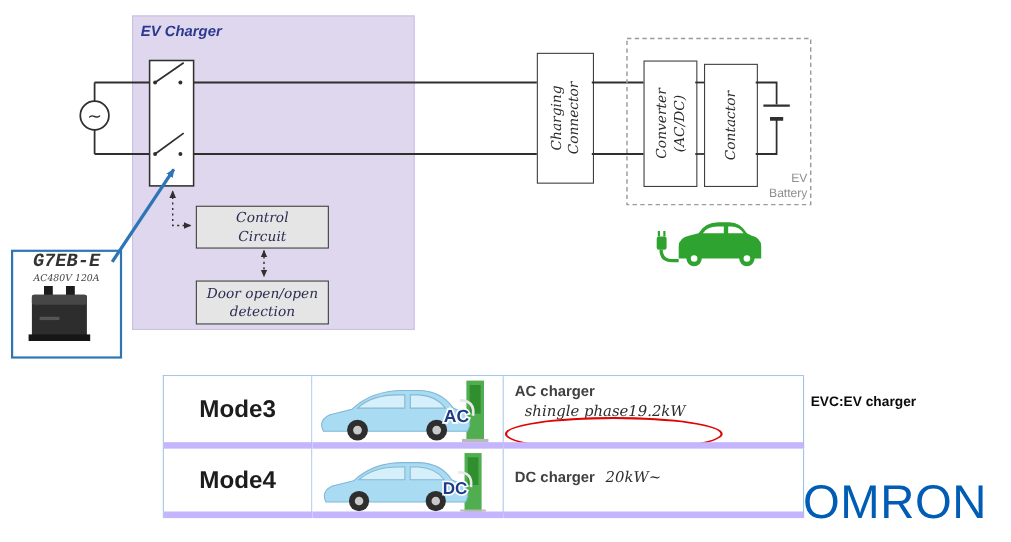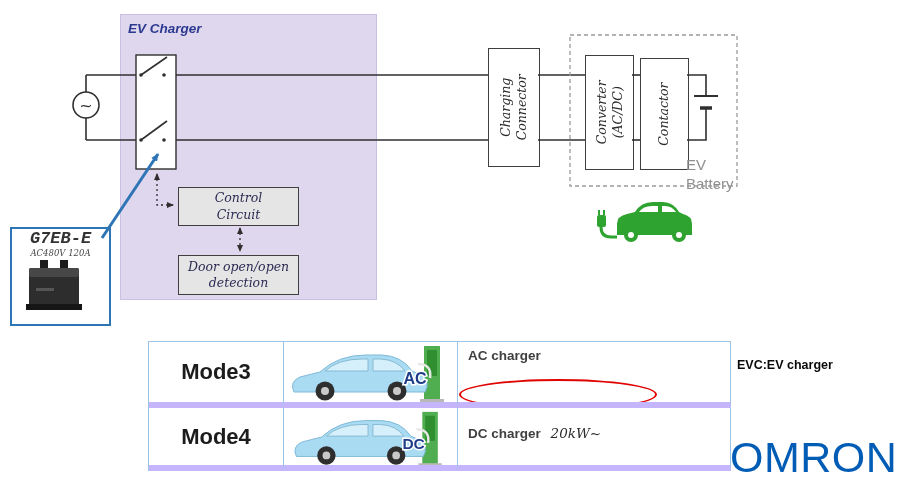--- a/index.html
+++ b/index.html
@@ -9,21 +9,21 @@
 
   
   .panel{background:#DFD7ED;border:1px solid #CBC0E4;}
   .panel-title{font-weight:bold;font-style:italic;font-size:13.5px;color:#2B3990;}
   .dbox{border:1.4px solid #3f3f3f;background:#e5e5e5;display:flex;align-items:center;justify-content:center;
         text-align:center;white-space:pre-line;font-size:12.5px;line-height:1.3;color:#2c2c54;
         font-family:"DejaVu Serif",serif;font-style:italic;}
   .vbox{border:1.4px solid #3f3f3f;background:#fff;display:flex;align-items:center;justify-content:center;}
   .vrot{transform:rotate(-90deg);white-space:pre-line;width:max-content;text-align:center;
         font-size:12.5px;line-height:1.3;color:#2a2a2a;font-family:"DejaVu Serif",serif;font-style:italic;}
-  .evbat{font-size:15px;color:#8f8f8f;white-space:pre-line;text-align:left;line-height:1.25;}
+  .evbat{font-size:11px;color:#8f8f8f;white-space:pre-line;text-align:right;line-height:1.25;}
 
   
   .relaybox{border:2px solid #2E75B6;background:#fff;}
   .relay-model{font-family:Liberation Mono, monospace;font-style:italic;font-weight:bold;font-size:17px;
                color:#333;text-align:center;margin-top:0;}
   .relay-spec{font-family:"DejaVu Serif",serif;font-style:italic;font-size:8.5px;color:#444;text-align:center;}
 
   
   .table{display:grid;grid-template-columns:135px 174px 273px;grid-template-rows:66px 63px;
          border-top:1px solid #9DC3E6;border-left:1px solid #9DC3E6;}
@@ -86,20 +86,21 @@
         <path d="M89,17 L97,17 Q113,18 121,29 L89,29 Z" fill="#D6F0FB" stroke="#86B8D2"></path>
         <circle cx="41" cy="49" r="9.5" fill="#2e2e2e"></circle>
           <circle cx="41" cy="49" r="4" fill="#C9C9C9"></circle>
         <circle cx="113" cy="49" r="9.5" fill="#2e2e2e"></circle>
           <circle cx="113" cy="49" r="4" fill="#C9C9C9"></circle>
         <text x="131" y="42" text-anchor="middle" font-size="16" font-weight="bold" fill="#1F3C88" stroke="#ffffff" stroke-width="3" paint-order="stroke">AC</text>
       </svg>
     </div>
     <div class="tcell desc">
       <div class="t">AC charger</div>
+      <div class="d">shingle phase19.2kW</div>
       <div class="red-oval"></div>
     </div>
 
     <div class="tcell mode">Mode4</div>
     <div class="tcell">
       <svg width="172" height="62" viewBox="0 0 172 64">
         <rect x="140" y="4" width="16" height="55" fill="#50AE50"></rect>
         <rect x="143" y="8" width="10" height="26" fill="#2F8F2F"></rect>
         <rect x="136" y="57" width="24" height="4" fill="#B9B9B9"></rect>
         <path d="M134,22 q14,0 12,14" stroke="#E8E8E8" stroke-width="2.5" fill="none"></path>

